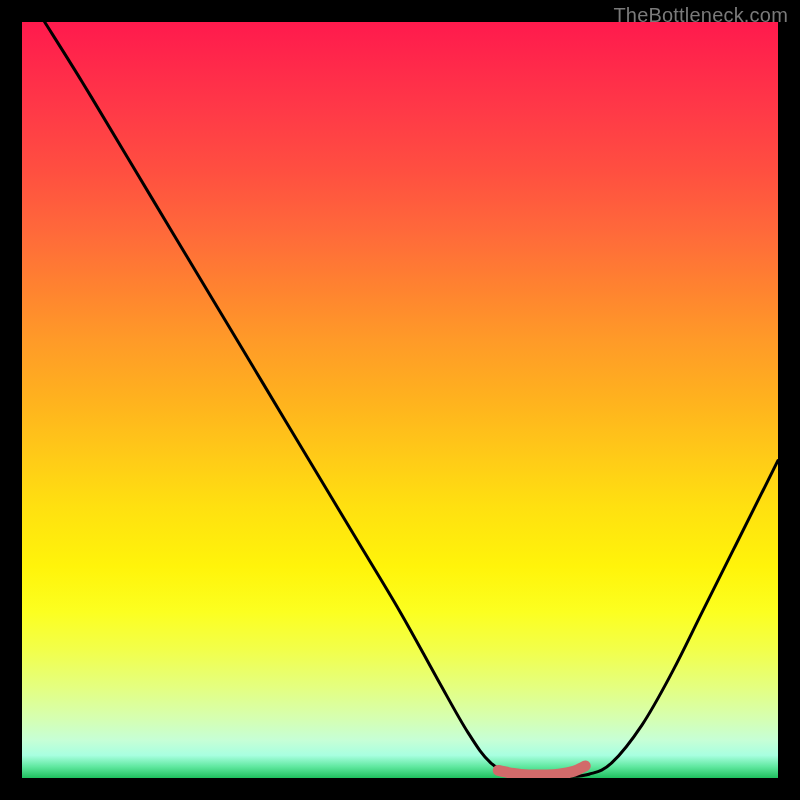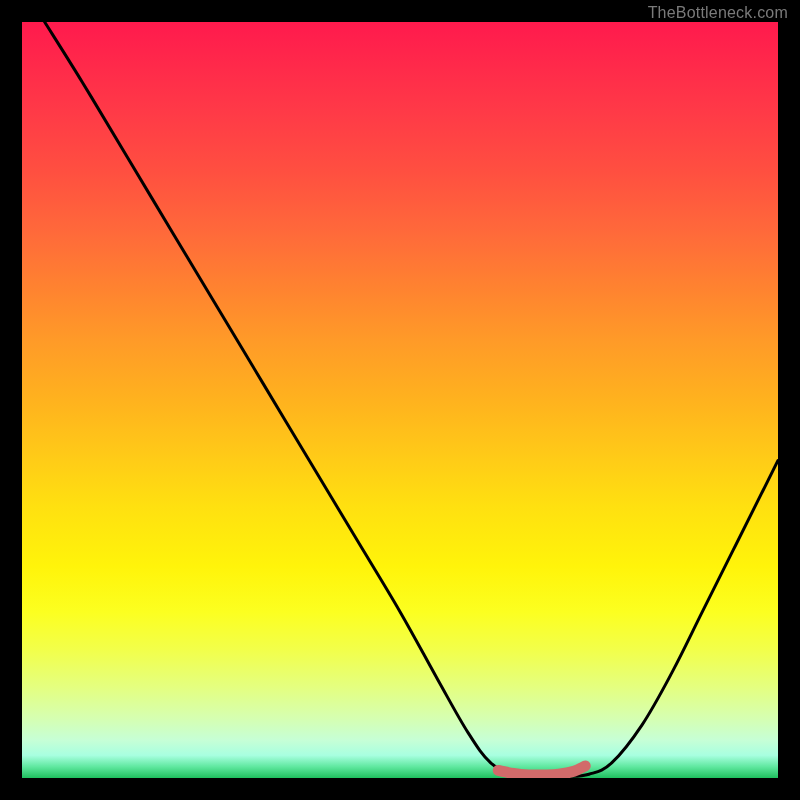--- a/index.html
+++ b/index.html
@@ -42,21 +42,21 @@
       #a8ffe0 97%,
       #60e8a0 98.5%,
       #1fbf5e 100%
     );
   }
   .watermark {
     position: absolute;
     top: 4px;
     right: 12px;
     font-family: Arial, Helvetica, sans-serif;
-    font-size: 16px;
+    font-size: 20px;
     color: #7a7a7a;
     font-weight: 500;
     letter-spacing: 0.2px;
     pointer-events: none;
   }
   svg.curve {
     position: absolute;
     inset: 0;
     width: 100%;
     height: 100%;

